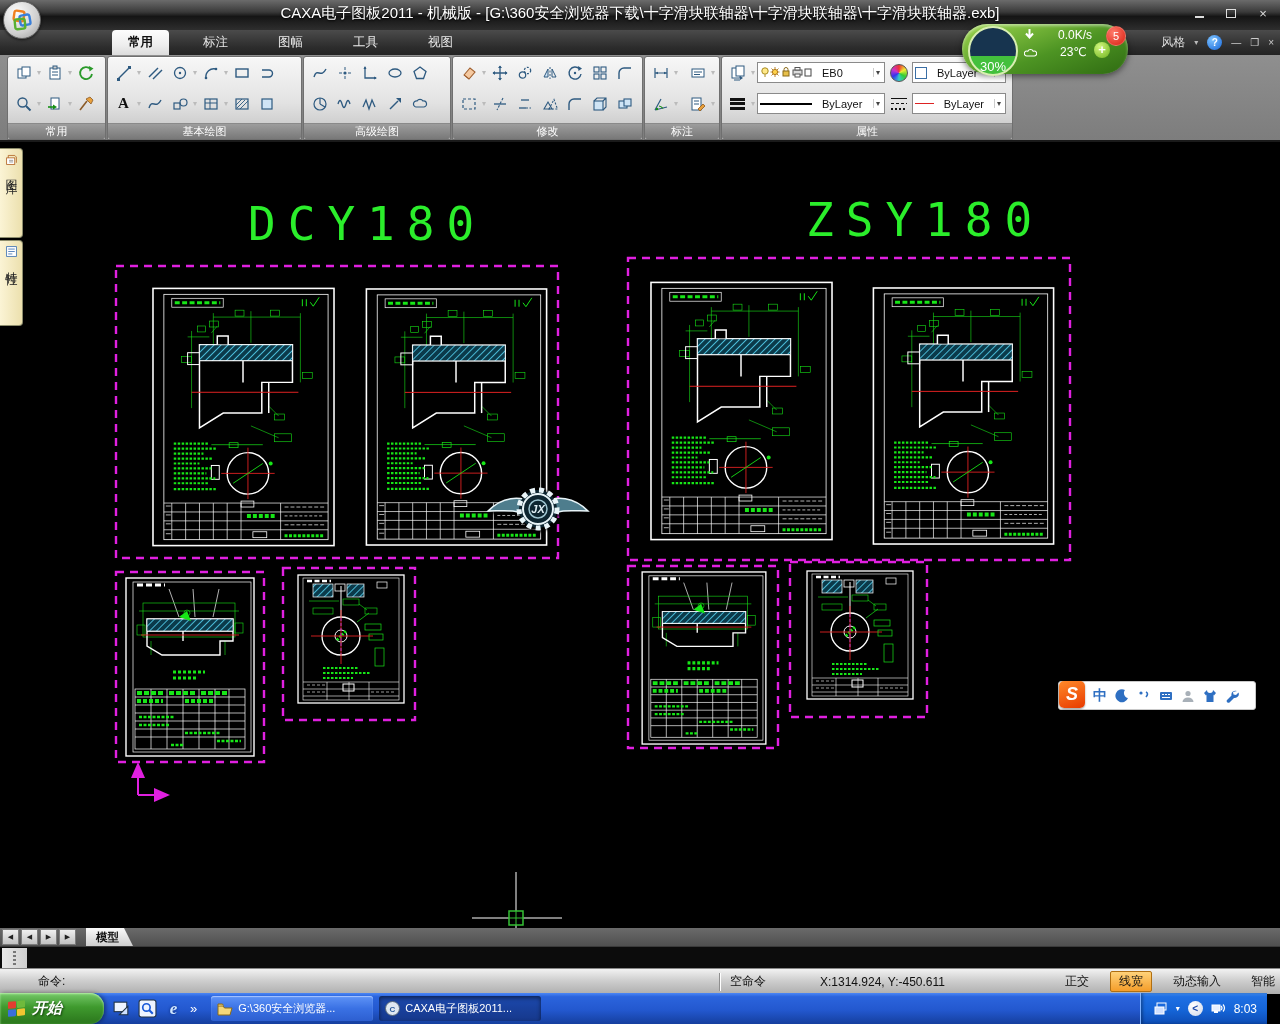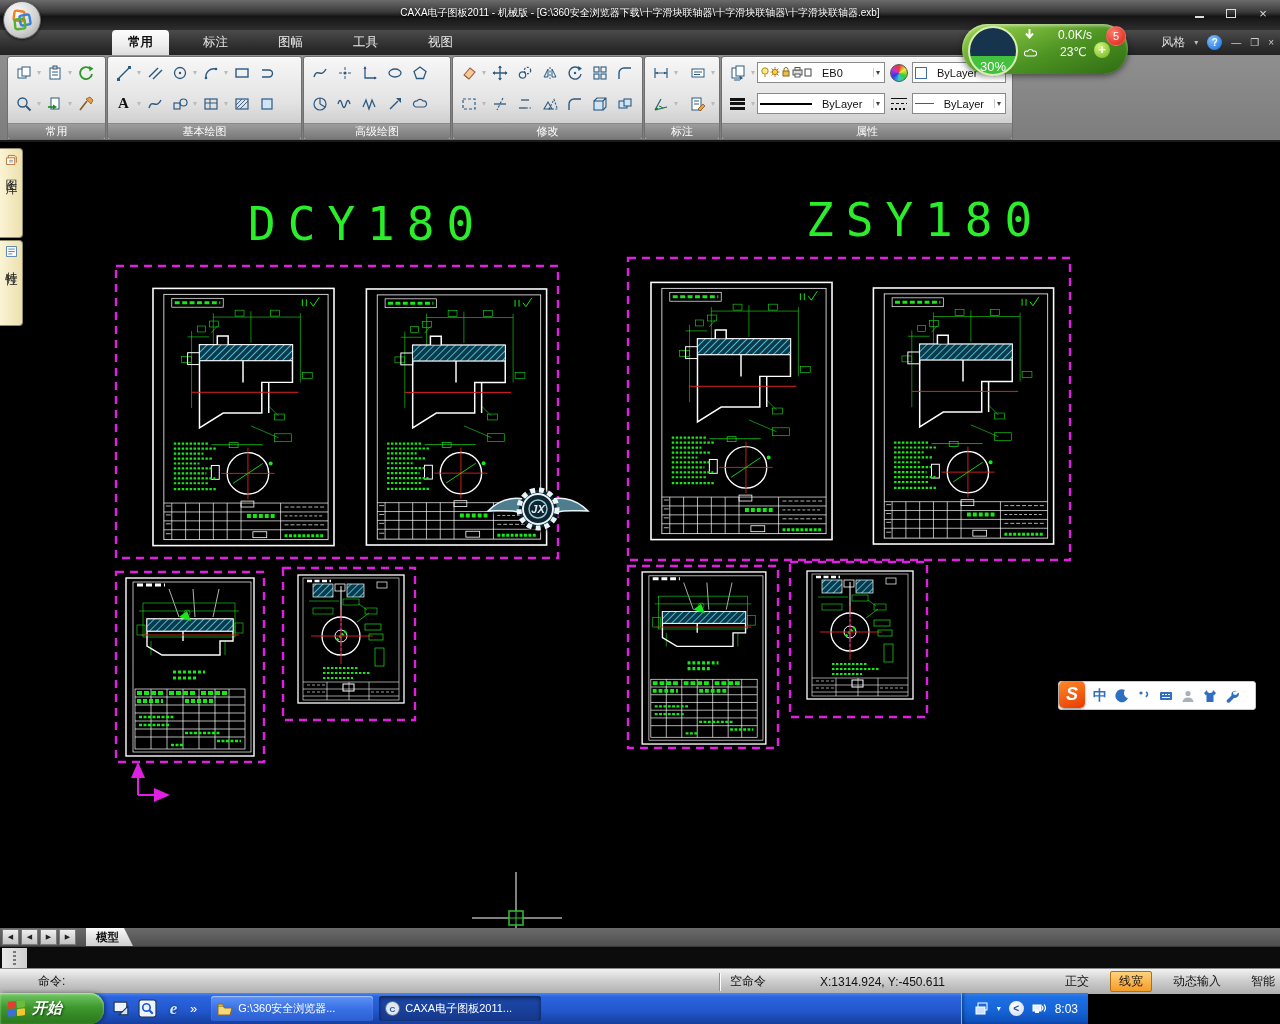--- a/index.html
+++ b/index.html
@@ -12,21 +12,21 @@
   #appbtn{left:3px;top:1px;width:36px;height:36px;border-radius:50%;
     background:radial-gradient(circle at 35% 30%,#fdfdfd,#cfcfcf 60%,#9a9a9a);
     border:1px solid #666;box-shadow:0 1px 3px rgba(0,0,0,.6);z-index:40;display:flex;align-items:center;justify-content:center;}
   #appbtn svg{width:24px;height:24px;}
   #qat{left:100px;top:3px;height:22px;padding:0 14px;border-radius:12px;display:flex;align-items:center;gap:10px;
     background:linear-gradient(180deg,#5d5d5d,#222 55%,#111);border:1px solid #777;}
   .qbtn{width:20px;height:18px;display:flex;align-items:center;justify-content:center;color:#e7e7e7;}
   .qbtn.dim{color:#6f6f6f;}
   .qbtn svg{width:15px;height:15px;}
   .da{font-size:8px;color:#bbb;line-height:1;}
-  #wtitle{left:0;top:0;width:1280px;height:26px;text-align:center;line-height:26px;color:#fff;font-size:10px;
+  #wtitle{left:0;top:0;width:1280px;height:26px;text-align:center;line-height:26px;color:#fff;font-size:15px;
     text-shadow:0 1px 2px #000;pointer-events:none;z-index:31;}
   #winctl{right:8px;top:6px;display:flex;gap:14px;z-index:40;}
   .wc{width:18px;height:14px;display:flex;align-items:center;justify-content:center;color:#ddd;font-size:13px;}
   .wc .min{width:9px;border-bottom:2px solid #ddd;height:8px;}
   .wc .res{width:8px;height:7px;border:1.5px solid #ddd;}
   
   #tabrow{left:0;top:30px;width:1280px;height:25px;
     background:linear-gradient(180deg,#4b4b4b,#2c2c2c 70%,#232323);z-index:25;display:flex;align-items:flex-end;}
   .rtab{height:25px;line-height:25px;padding:0 16px;margin-right:18px;color:#e9e9e9;font-size:12.5px;}
   .rtab.on{background:linear-gradient(180deg,#fdfdfd,#eee 60%,#dcdcdc);color:#111;border-radius:4px 4px 0 0;font-weight:bold;}
@@ -102,21 +102,21 @@
      clip-path:polygon(0 0,calc(100% - 9px) 0,100% 100%,0 100%);font-size:11.5px;font-weight:bold;color:#111;line-height:18px;}
   #cmdwin{left:0;top:946px;width:1280px;height:22px;background:#0c0c0c;border-top:1px solid #3a3a3a;z-index:10;}
   #cmdhandle{left:2px;top:1px;width:25px;height:20px;background:linear-gradient(90deg,#e9e9e9,#cfcfcf);display:flex;align-items:center;justify-content:center;}
   #cmdhandle i{width:3px;height:14px;background:repeating-linear-gradient(180deg,#777 0 2px,transparent 2px 4px);display:block;}
   #statusbar{left:0;top:968px;width:1280px;height:25px;z-index:10;display:flex;align-items:center;
      background:linear-gradient(180deg,#f2f2f2,#cfcfcf 45%,#aeaeae);border-top:1px solid #888;font-size:12px;color:#111;padding-left:24px;}
   .ssep{width:1px;height:18px;background:#8f8f8f;box-shadow:1px 0 0 #fff;margin:0 10px;}
   .stog{padding:1px 8px;margin:0 6px;border:1px solid transparent;border-radius:2px;}
   .stog.on{background:linear-gradient(180deg,#ffd27a,#f49d2a);border-color:#b06f12;}
   
-  #taskbar{left:0;top:993px;width:1088px;height:31px;z-index:60;
+  #taskbar{left:0;top:993px;width:1267px;height:31px;z-index:60;
      background:linear-gradient(180deg,#4b87f5 0%,#2b64dd 12%,#2358cf 55%,#17destroy 100%);
      background:linear-gradient(180deg,#4b87f5 0%,#2b64dd 12%,#2358cf 55%,#153f9e 100%);display:flex;align-items:center;}
   #startbtn{height:31px;width:96px;border-radius:0 14px 14px 0;display:flex;align-items:center;gap:6px;padding-left:8px;
      background:linear-gradient(180deg,#76c96a 0%,#3f9a2e 45%,#2e7c1f 90%);box-shadow:2px 0 4px rgba(0,0,0,.4),inset 0 1px 2px #b8f0a8;}
   #startbtn span{color:#fff;font-size:15px;font-weight:bold;font-style:italic;text-shadow:1px 1px 2px #14400c;}
   #winflag{width:18px;height:16px;display:grid;grid-template-columns:8px 8px;grid-template-rows:7px 7px;gap:1px;transform:skewY(-6deg);}
   #winflag i{border-radius:1px;display:block;}
   #winflag i:nth-child(1){background:#e33e30;}#winflag i:nth-child(2){background:#6fba3c;}
   #winflag i:nth-child(3){background:#3a6fdc;}#winflag i:nth-child(4){background:#f2c531;}
   #qlaunch{display:flex;align-items:center;gap:7px;padding:0 8px;}

